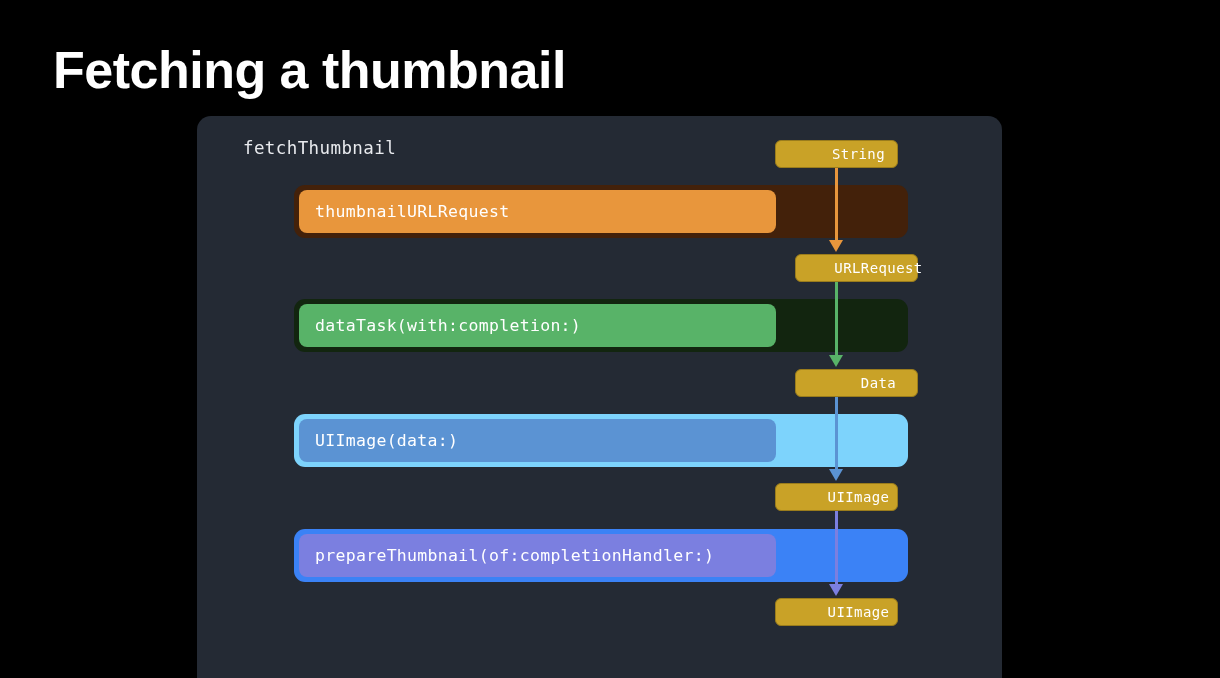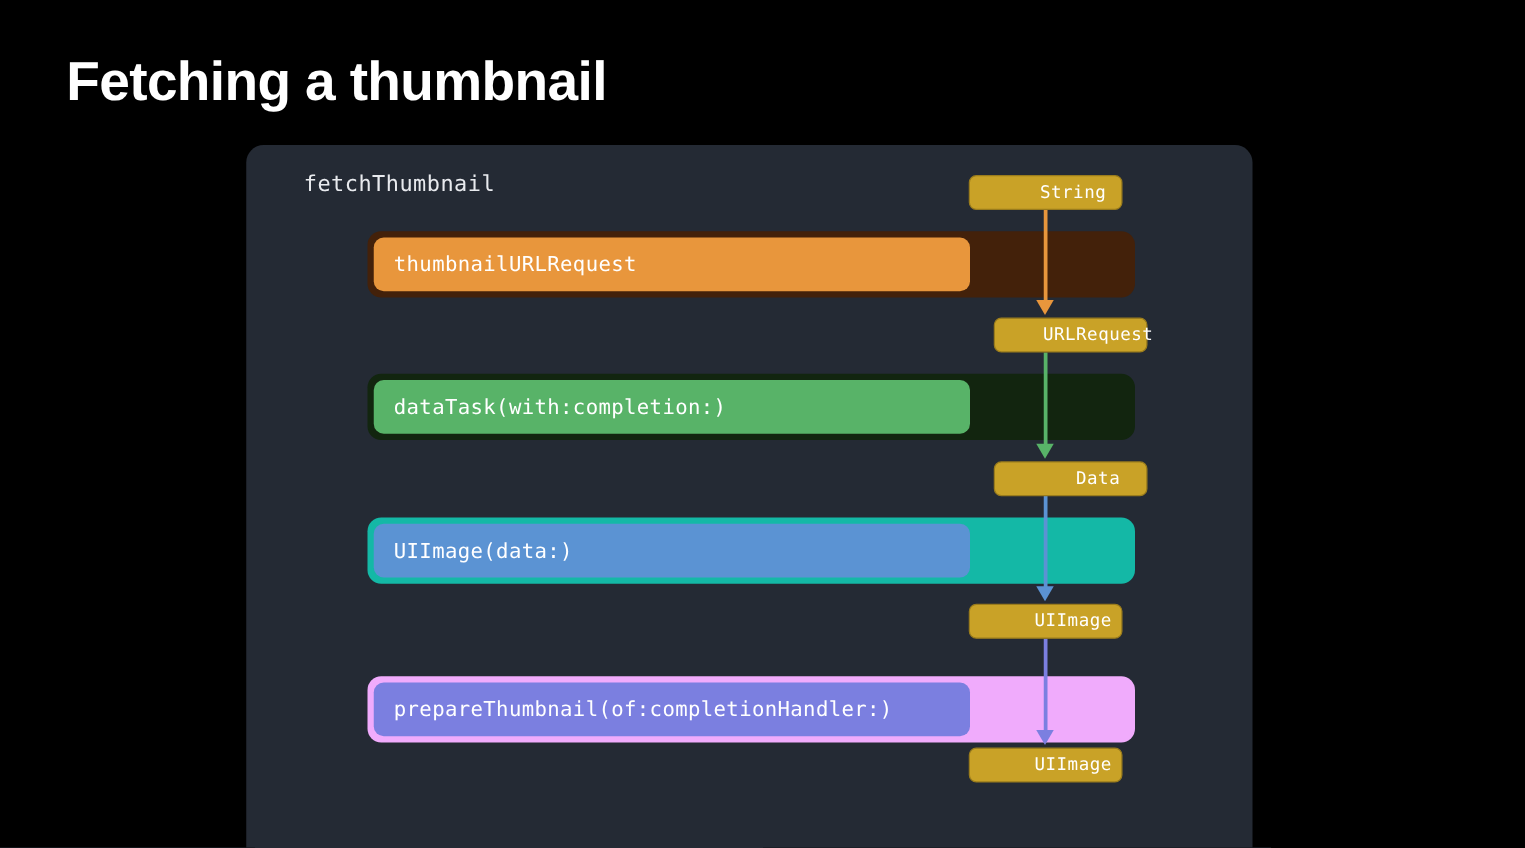--- a/index.html
+++ b/index.html
@@ -11,21 +11,21 @@
     font-family: "Liberation Sans", sans-serif;
     overflow: hidden;
     position: relative;
   }
 
   
   .slide-title {
     position: absolute;
     left: 53px;
     top: 41px;
-    font-size: 44px;
+    font-size: 52px;
     font-weight: bold;
     color: #ffffff;
     letter-spacing: -0.5px;
     line-height: 1.15;
     white-space: nowrap;
   }
 
   
   .diagram-card {
     position: absolute;
@@ -159,26 +159,26 @@
       <div class="op-band" style="top: 69px; background: rgb(67, 33, 10);">
         <div class="op-bar" style="background: rgb(232, 150, 60);">
           <span class="op-label">thumbnailURLRequest</span>
         </div>
       </div>
       <div class="op-band" style="top: 183px; background: rgb(18, 37, 15);">
         <div class="op-bar" style="background: rgb(88, 179, 104);">
           <span class="op-label">dataTask(with:completion:)</span>
         </div>
       </div>
-      <div class="op-band" style="top: 298px; background: #14b8a6;">
+      <div class="op-band" style="top: 298px; background: #7dd3fc;">
         <div class="op-bar" style="background: rgb(91, 147, 211);">
           <span class="op-label">UIImage(data:)</span>
         </div>
       </div>
-      <div class="op-band" style="top: 413px; background: #f0abfc; margin-top: 12px;">
+      <div class="op-band" style="top: 413px; background: #3b82f6;">
         <div class="op-bar" style="background: rgb(123, 127, 224);">
           <span class="op-label">prepareThumbnail(of:completionHandler:)</span>
         </div>
       </div>
     </div>
 
   <div id="badge-layer">
       <div class="type-badge" style="left: 578px; top: 24px; background: rgb(201, 162, 39); border-color: rgb(154, 124, 28); color: rgb(255, 255, 255);">String</div>
       <div class="type-badge" style="left: 578px; top: 138px; background: rgb(201, 162, 39); border-color: rgb(154, 124, 28); color: rgb(255, 255, 255); margin-left: 20px;">URLRequest</div>
       <div class="type-badge" style="left: 598px; top: 253px; background: rgb(201, 162, 39); border-color: rgb(154, 124, 28); color: rgb(255, 255, 255);">Data</div>

